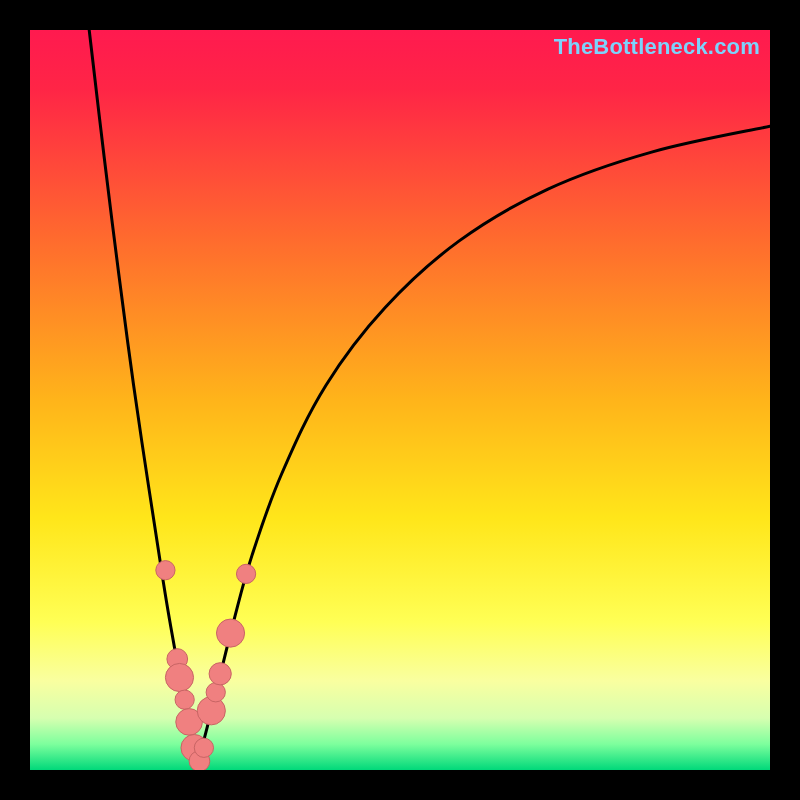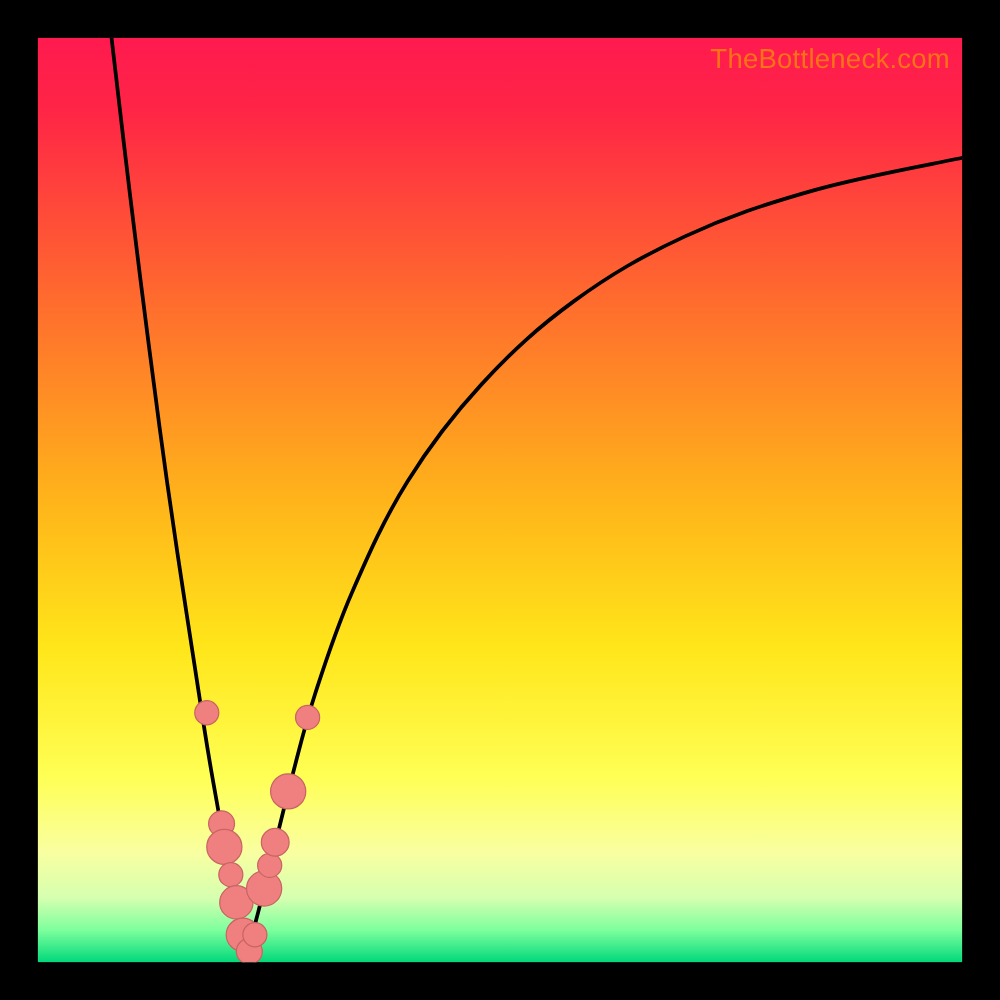--- a/index.html
+++ b/index.html
@@ -27,24 +27,24 @@
     overflow: hidden;
   }
   .gradient {
     position: absolute;
     inset: 0;
   }
   .watermark {
     position: absolute;
     top: 4px;
     right: 10px;
-    color: #f97316;
+    color: #7dd3fc;
     font-size: 22px;
     letter-spacing: 0.2px;
-    font-weight: 400;
+    font-weight: 700;
     user-select: none;
   }
   svg.curves {
     position: absolute;
     inset: 0;
   }
 </style>
 </head>
 <body>
 

